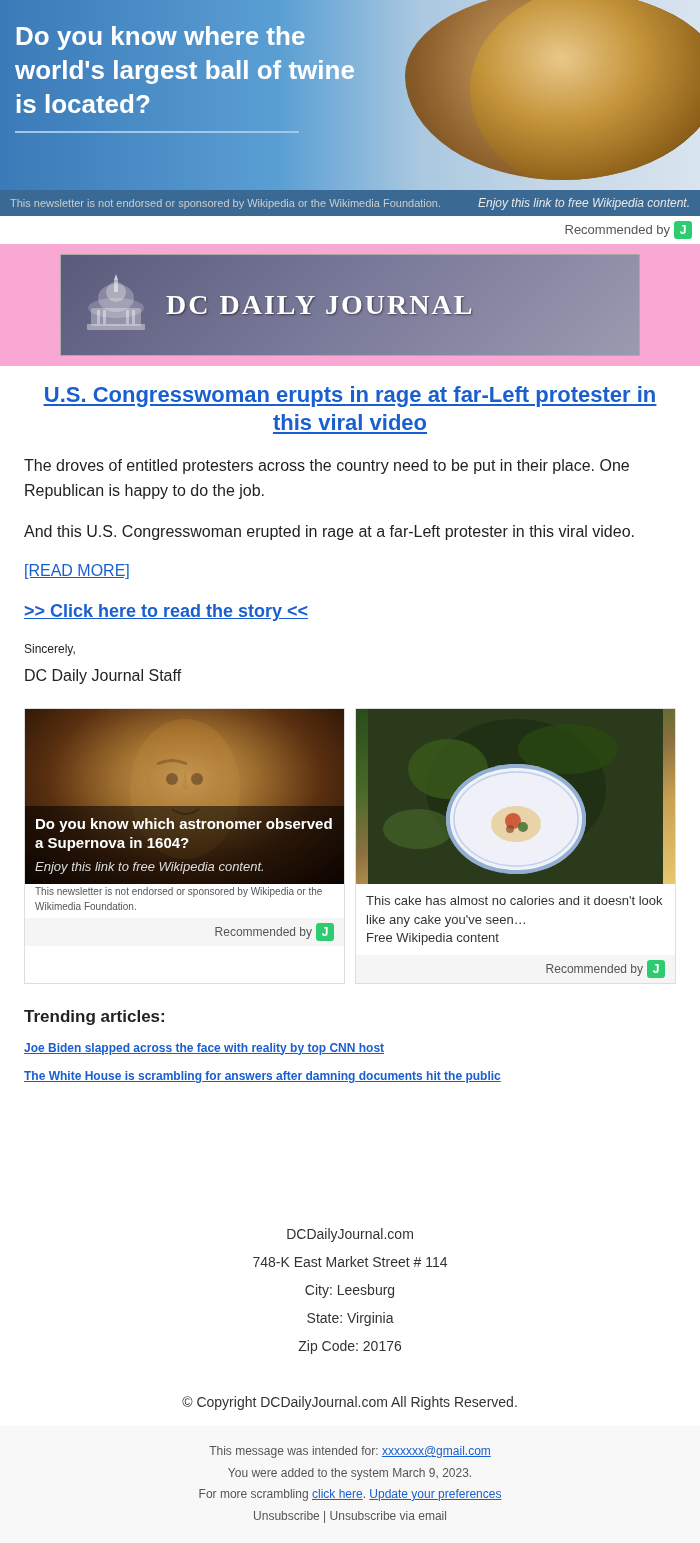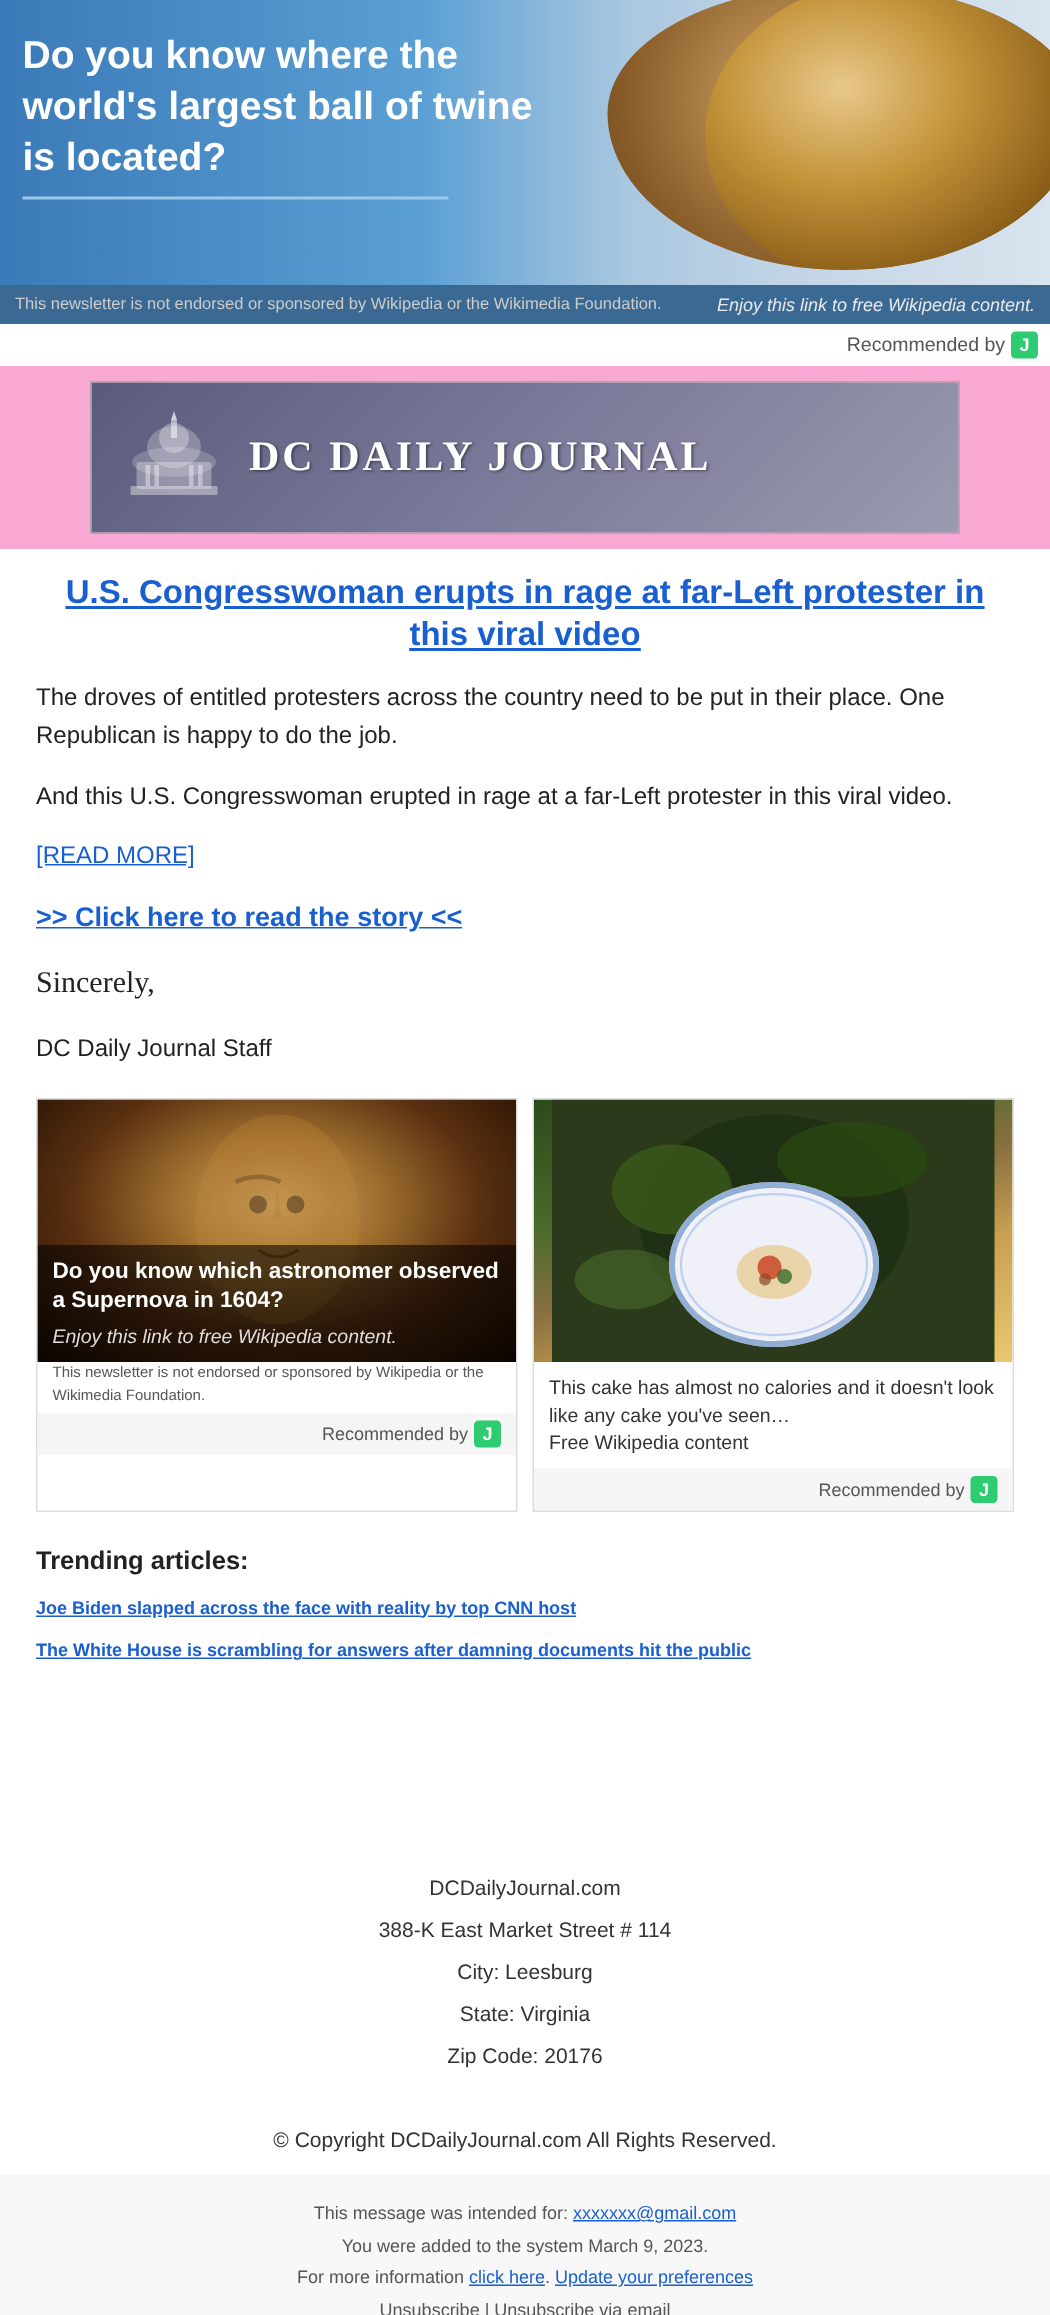--- a/index.html
+++ b/index.html
@@ -162,23 +162,22 @@
     }
     .click-here-link {
       color: #1a5fd0;
       text-decoration: underline;
       font-size: 18px;
       font-weight: bold;
       display: block;
       margin-bottom: 15px;
     }
     .sign-off {
-      font-size: 20px;
-      margin-bottom: 18px;
-      font-family: Liberation Serif, serif;
+      font-size: 12px;
+      margin-bottom: 6px;
     }
     .staff-name {
       font-size: 16px;
       margin-bottom: 20px;
     }
 
     
     .ad-cards-row {
       display: flex;
       gap: 10px;
@@ -424,33 +423,33 @@
     <a href="#" class="trending-link">Joe Biden slapped across the face with reality by top CNN host</a>
     <a href="#" class="trending-link">The White House is scrambling for answers after damning documents hit the public</a>
   </div>
 
 </div>
 
 <div class="footer-spacer"></div>
 
 <div class="footer-section">
   <div>DCDailyJournal.com</div>
-  <div>388-K East Market Street # 114</div>
+  <div>748-K East Market Street # 114</div>
   <div>City:  Leesburg</div>
   <div>State:  Virginia</div>
   <div>Zip Code:  20176</div>
   <br>
   <div>© Copyright DCDailyJournal.com All Rights Reserved.</div>
 </div>
 
 <div class="footer-bottom">
   <div>
     <span>This message was intended for:</span>
     <a href="#" class="footer-email">xxxxxxx@gmail.com</a>
   </div>
   <div>You were added to the system March 9, 2023.</div>
   <div>
-    <span>For more information</span>
+    <span>For more scrambling</span>
     <a href="#">click here</a>.
     <a href="#">Update your preferences</a>
   </div>
   <div>Unsubscribe | Unsubscribe via email</div>
 </div>
 
 </body></html>

